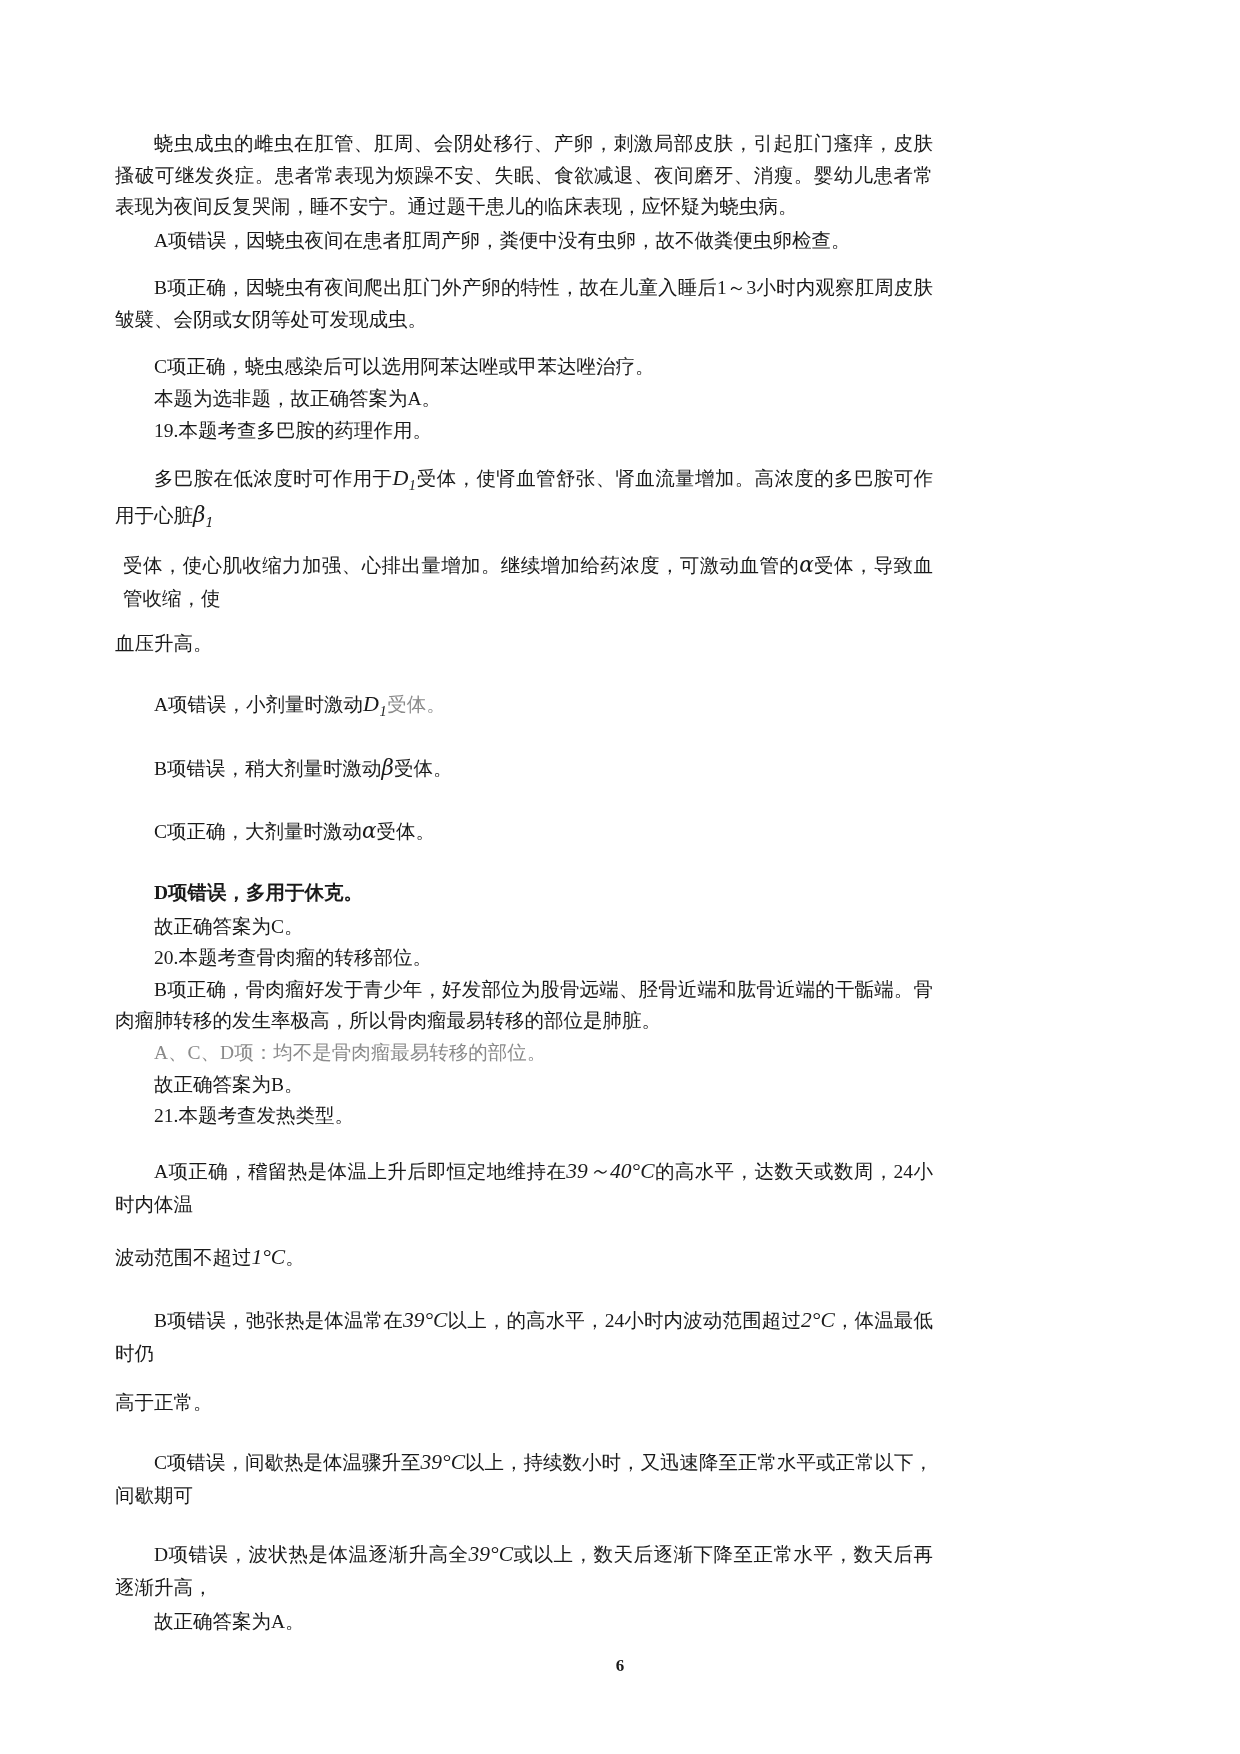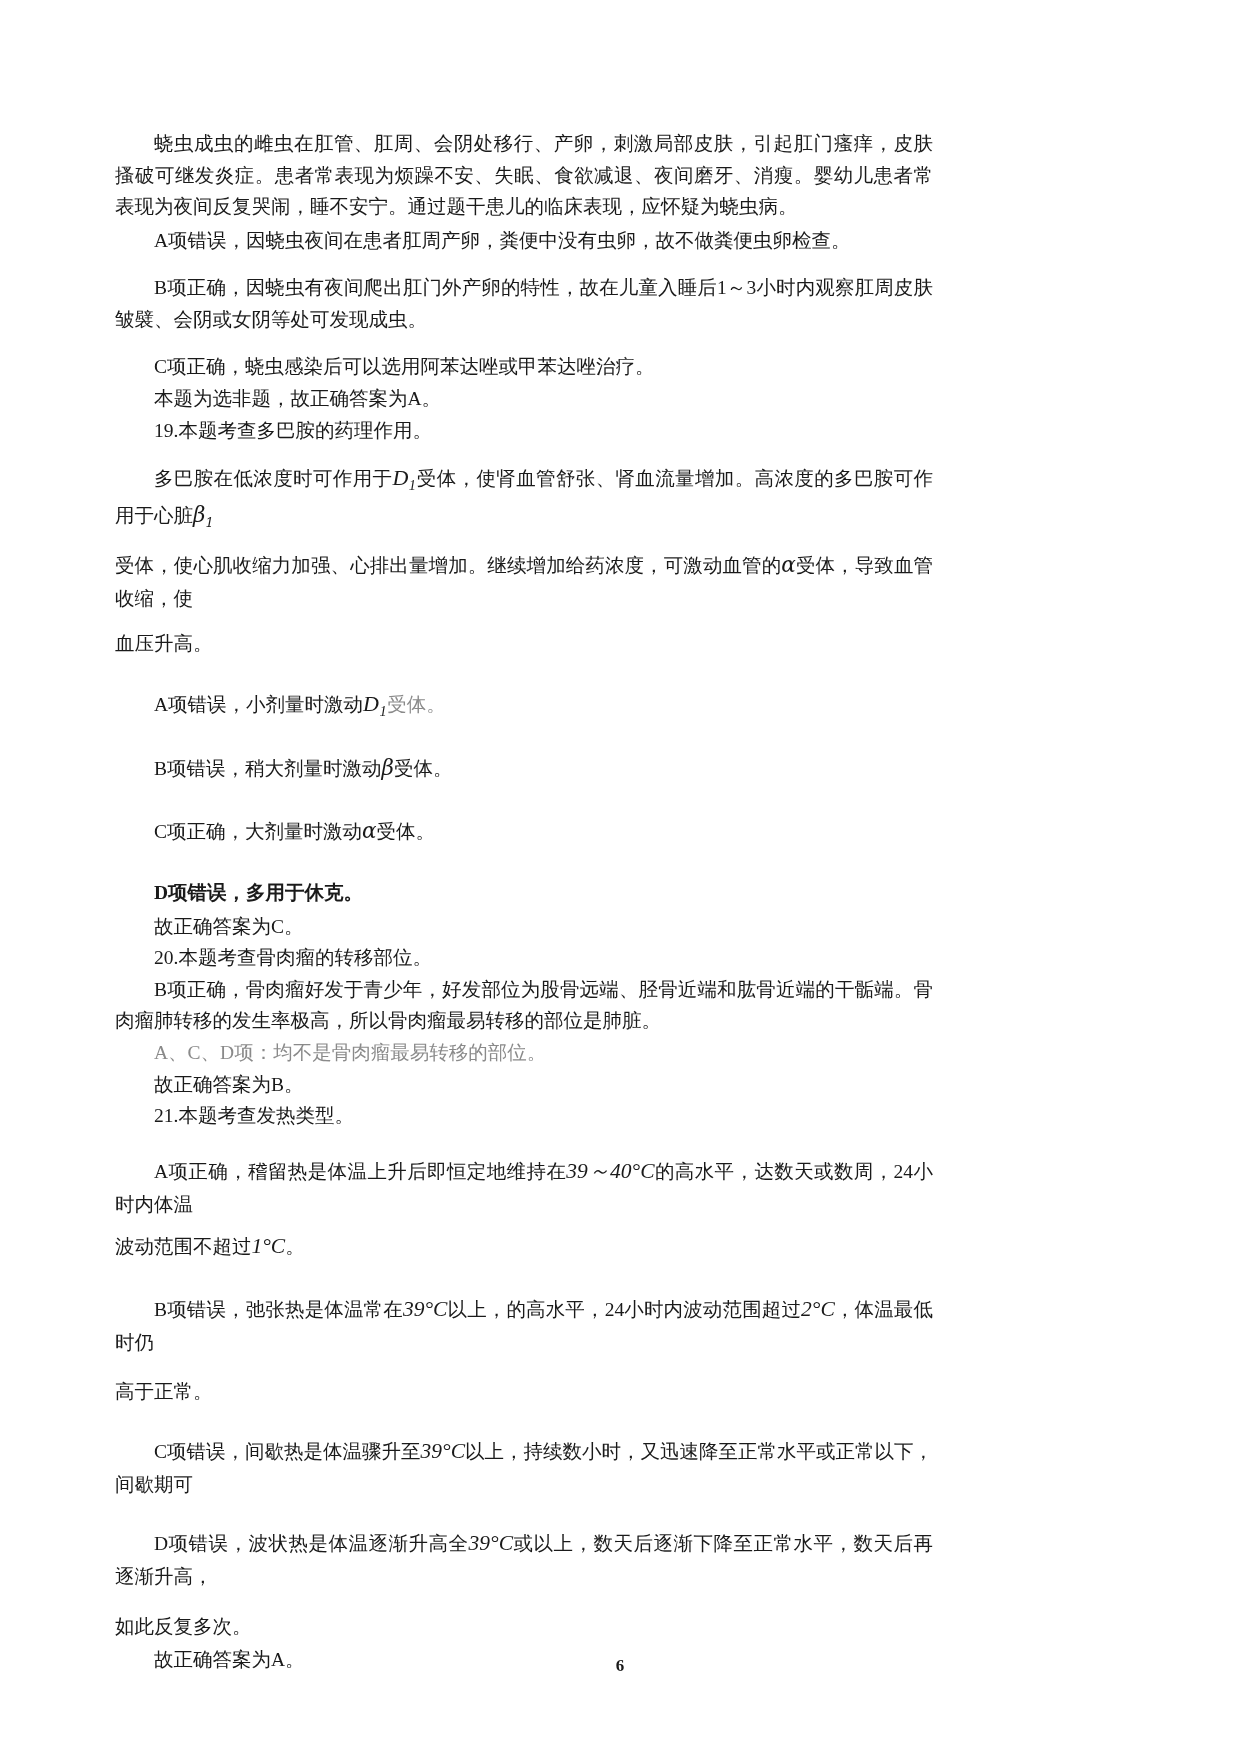--- a/index.html
+++ b/index.html
@@ -93,21 +93,21 @@
 
 
     <p class="indent tight">本题为选非题，故正确答案为A。</p>
 
     <p class="indent tight">19.本题考查多巴胺的药理作用。</p>
 
     <p class="indent" style="margin-top:14px;">
       <span>多巴胺在低浓度时可作用于</span><span class="mathvar">D<sub>1</sub></span><span>受体，使肾血管舒张、肾血流量增加。高浓度的多巴胺可作用于心脏</span><span class="greek">β<sub style="font-size:0.6em">1</sub></span>
     </p>
 
-    <p style="margin-top:14px;">
+    <p style="margin-top:14px;margin-left:8px;">
       <span>受体，使心肌收缩力加强、心排出量增加。继续增加给药浓度，可激动血管的</span><span class="greek">α</span><span>受体，导致血管收缩，使</span>
     </p>
 
     <p style="margin-top:14px;">血压升高。</p>
 
     <p class="indent" style="margin-top:26px;">
       <span>A项错误，小剂量时激动</span><span class="mathvar">D<sub>1</sub></span><span class="faded">受体。</span>
     </p>
 
     <p class="indent" style="margin-top:28px;">
@@ -129,39 +129,38 @@
     <p class="indent tight faded">A、C、D项：均不是骨肉瘤最易转移的部位。</p>
 
     <p class="indent tight">故正确答案为B。</p>
 
     <p class="indent tight">21.本题考查发热类型。</p>
 
     <p class="indent" style="margin-top:22px;">
       <span>A项正确，稽留热是体温上升后即恒定地维持在</span><span class="mathnum">39～40°C</span><span>的高水平，达数天或数周，24小时内体温</span>
     </p>
 
-    <p style="margin-top:9px;">
+    <p style="margin-top:20px;">
       <span>波动范围不超过</span><span class="mathnum">1°C</span><span>。</span>
     </p>
 
     <p class="indent" style="margin-top:28px;">
       <span>B项错误，弛张热是体温常在</span><span class="mathnum">39°C</span><span>以上，的高水平，24小时内波动范围超过</span><span class="mathnum">2°C</span><span>，体温最低时仍</span>
     </p>
 
     <p style="margin-top:18px;">高于正常。</p>
 
     <p class="indent" style="margin-top:26px;">
       <span>C项错误，间歇热是体温骤升至</span><span class="mathnum">39°C</span><span>以上，持续数小时，又迅速降至正常水平或正常以下，间歇期可</span>
     </p>
 
 
     <p class="indent" style="margin-top:26px;">
       <span>D项错误，波状热是体温逐渐升高全</span><span class="mathnum">39°C</span><span>或以上，数天后逐渐下降至正常水平，数天后再逐渐升高，</span>
     </p>
 
-    <p style="margin-top:18px;">如此反复多次。</p>
 
     <p class="indent tight">故正确答案为A。</p>
 
   </div>
 </div>
 
 <div class="footer">6</div>
 
 </body></html>

